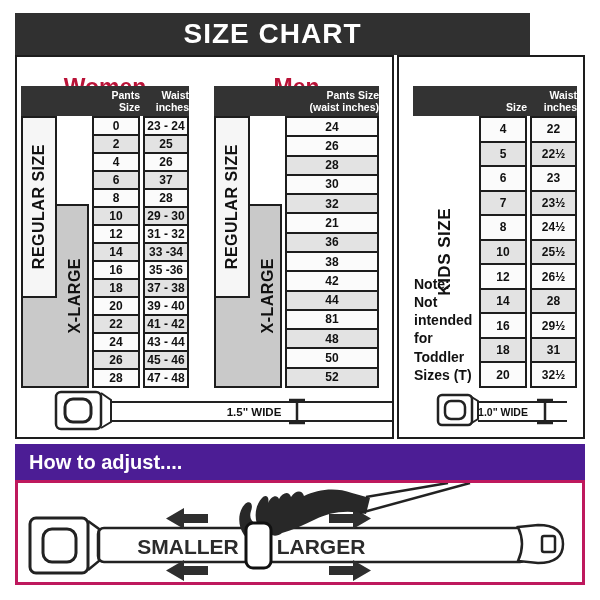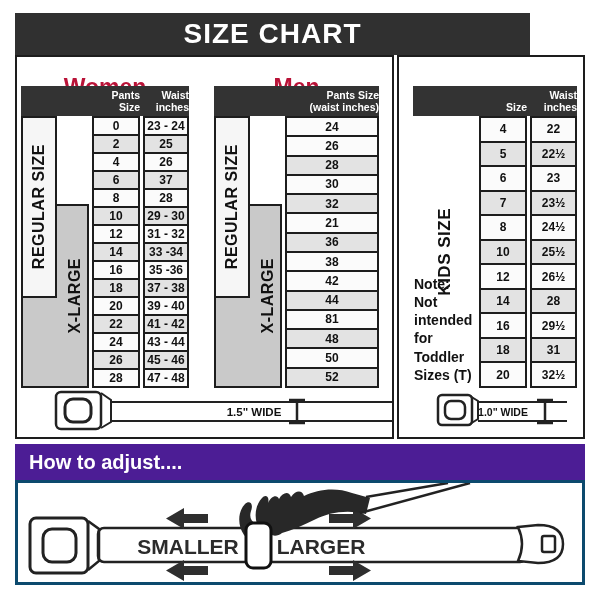--- a/index.html
+++ b/index.html
@@ -56,21 +56,21 @@
   .kids-note{position:absolute;left:1px;bottom:4px;font-size:14px;font-weight:bold;
              line-height:1.3;white-space:pre-line;}
 
   .belt-svg{position:absolute;bottom:1px;}
   .belt-adult{left:1px;}
   .belt-kids{left:0;}
 
   .adjust-banner{position:absolute;left:15px;top:444px;width:570px;height:36px;background:#4c1d95;
                  display:flex;align-items:center;padding-left:14px;box-sizing:border-box;
                  color:#fff;font-size:20px;font-weight:bold;}
-  .adjust-box{position:absolute;left:15px;top:480px;width:570px;height:105px;border:3px solid #0c4a6e;
+  .adjust-box{position:absolute;left:15px;top:480px;width:570px;height:105px;border:3px solid #be185d;
               box-sizing:border-box;background:#fff;}
 </style>
 </head>
 <body>
 
 <div class="page" style="--red: #b91237; --dark: #303030; --shade: #e3e3e3; --xl: #c9c9c9;">
 
   <div class="banner">
     <span>SIZE CHART</span>
   </div>

